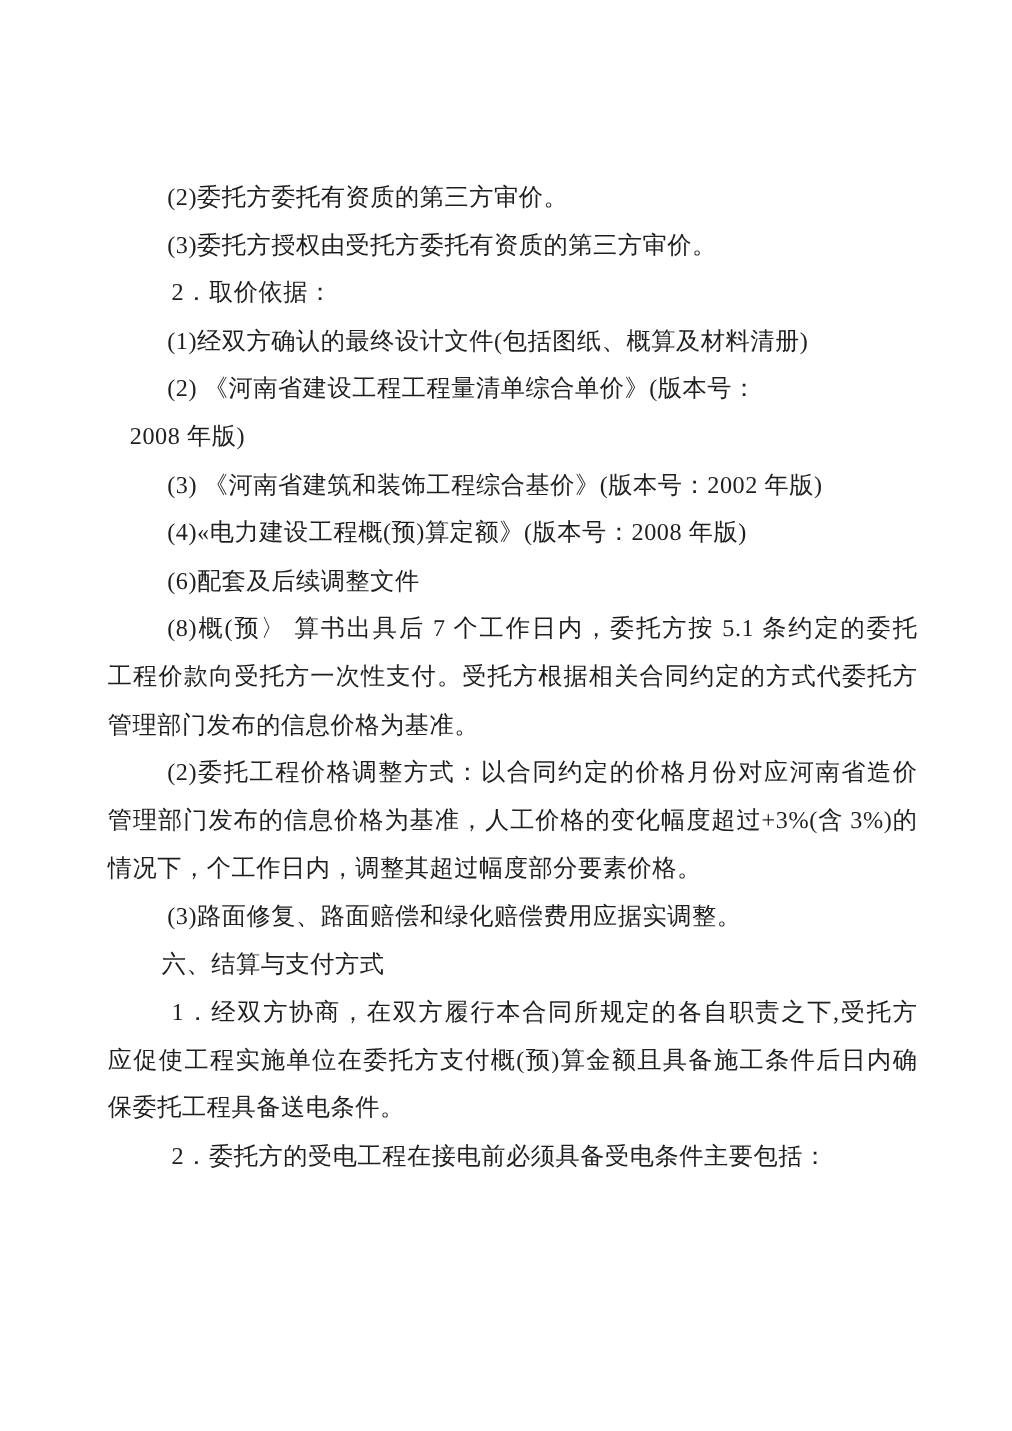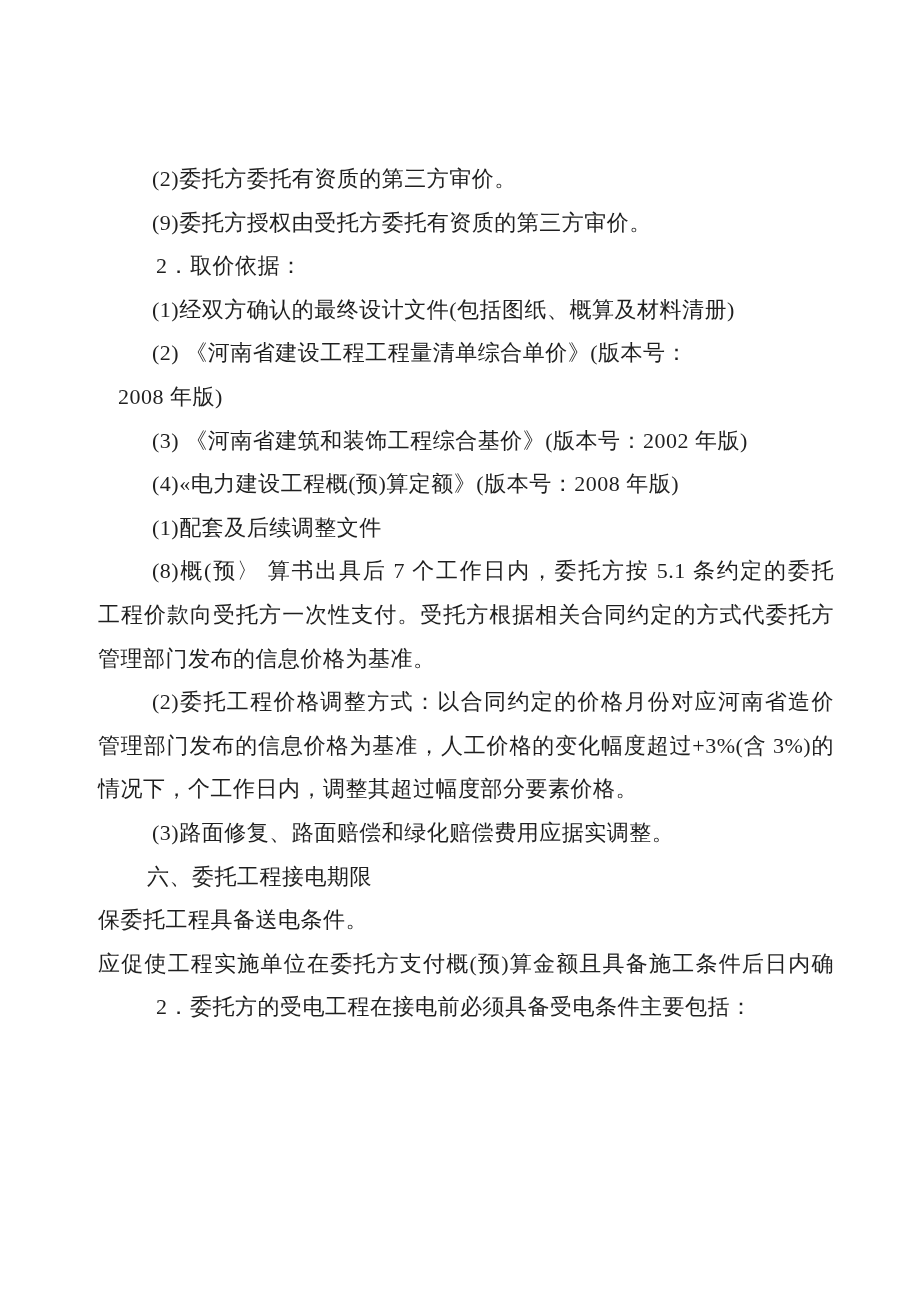--- a/index.html
+++ b/index.html
@@ -40,33 +40,34 @@
   .ind-num  { padding-left: 58px; }  
   .ind-sec  { padding-left: 49px; }  
   .ind-cont { padding-left: 20px; }  
 </style>
 </head>
 <body>
 
 <div class="page">
   <div class="textblock">
     <div class="line ind-sub">(2)委托方委托有资质的第三方审价。</div>
-    <div class="line ind-sub">(9)委托方授权由受托方委托有资质的第三方审价。</div>
+    <div class="line ind-sub">(3)委托方授权由受托方委托有资质的第三方审价。</div>
     <div class="line ind-num">2．取价依据：</div>
     <div class="line ind-sub">(1)经双方确认的最终设计文件(包括图纸、概算及材料清册)</div>
     <div class="line ind-sub">(2) 《河南省建设工程工程量清单综合单价》(版本号：</div>
     <div class="line ind-cont">2008 年版)</div>
     <div class="line ind-sub">(3) 《河南省建筑和装饰工程综合基价》(版本号：2002 年版)</div>
     <div class="line ind-sub">(4)«电力建设工程概(预)算定额》(版本号：2008 年版)</div>
-    <div class="line ind-sub">(1)配套及后续调整文件</div>
+    <div class="line ind-sub">(6)配套及后续调整文件</div>
     <div class="line ind-sub just">(8)概(预〉 算书出具后 7 个工作日内，委托方按 5.1 条约定的委托</div>
     <div class="line just">工程价款向受托方一次性支付。受托方根据相关合同约定的方式代委托方</div>
     <div class="line">管理部门发布的信息价格为基准。</div>
     <div class="line ind-sub just">(2)委托工程价格调整方式：以合同约定的价格月份对应河南省造价</div>
     <div class="line just">管理部门发布的信息价格为基准，人工价格的变化幅度超过+3%(含 3%)的</div>
     <div class="line">情况下，个工作日内，调整其超过幅度部分要素价格。</div>
     <div class="line ind-sub">(3)路面修复、路面赔偿和绿化赔偿费用应据实调整。</div>
-    <div class="line ind-sec">六、委托工程接电期限</div>
+    <div class="line ind-sec">六、结算与支付方式</div>
+    <div class="line ind-num just">1．经双方协商，在双方履行本合同所规定的各自职责之下,受托方</div>
+    <div class="line just">应促使工程实施单位在委托方支付概(预)算金额且具备施工条件后日内确</div>
     <div class="line">保委托工程具备送电条件。</div>
-    <div class="line just">应促使工程实施单位在委托方支付概(预)算金额且具备施工条件后日内确</div>
     <div class="line ind-num">2．委托方的受电工程在接电前必须具备受电条件主要包括：</div>
   </div>
 </div>
 
 </body></html>

